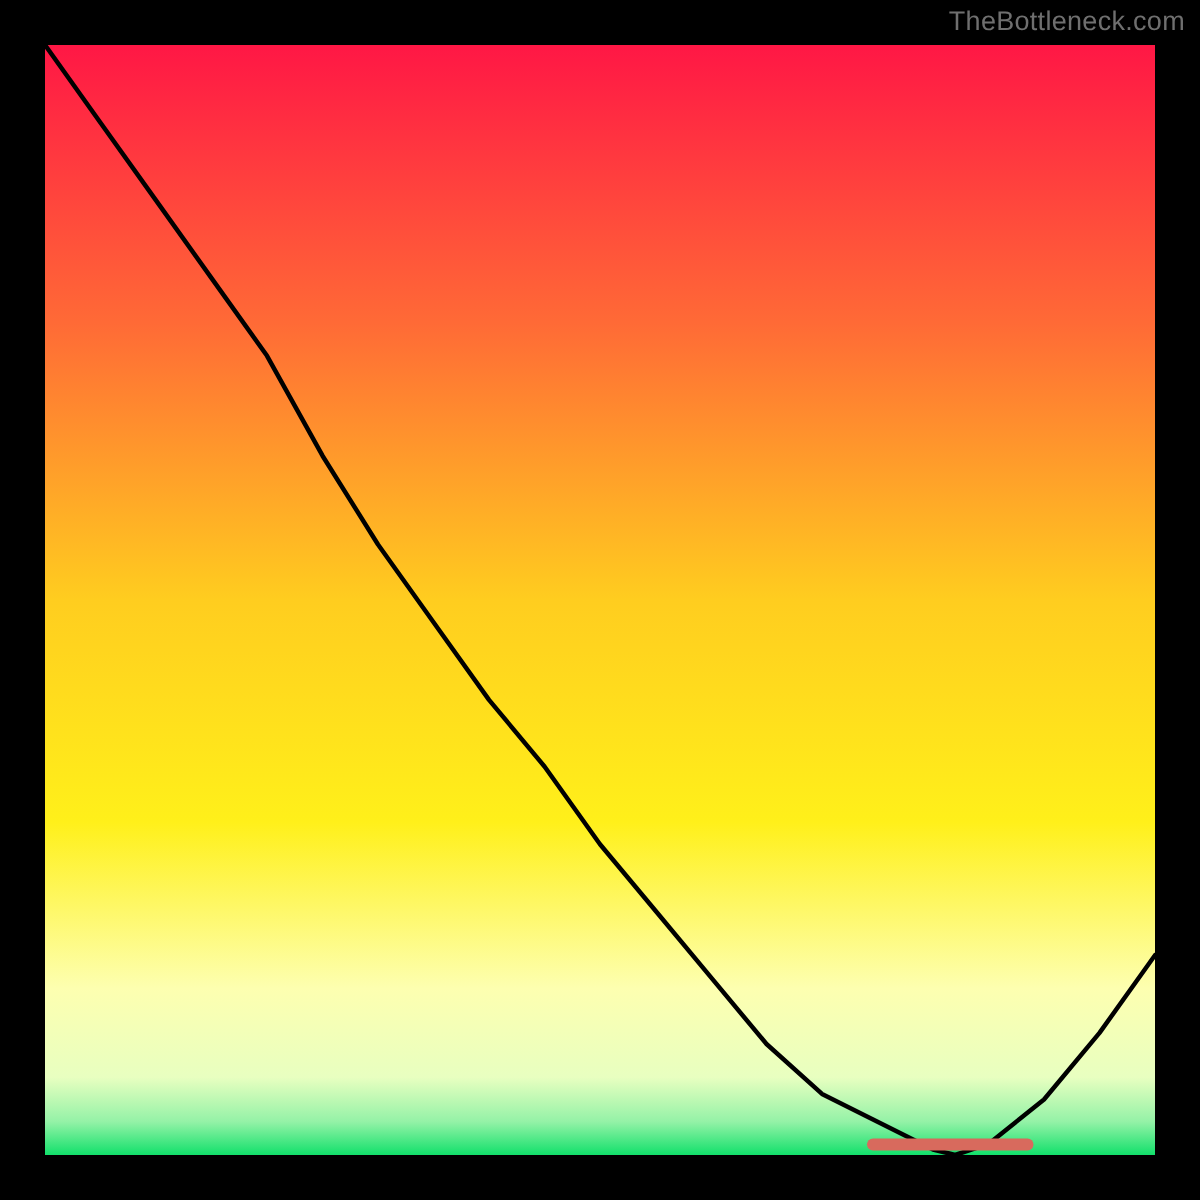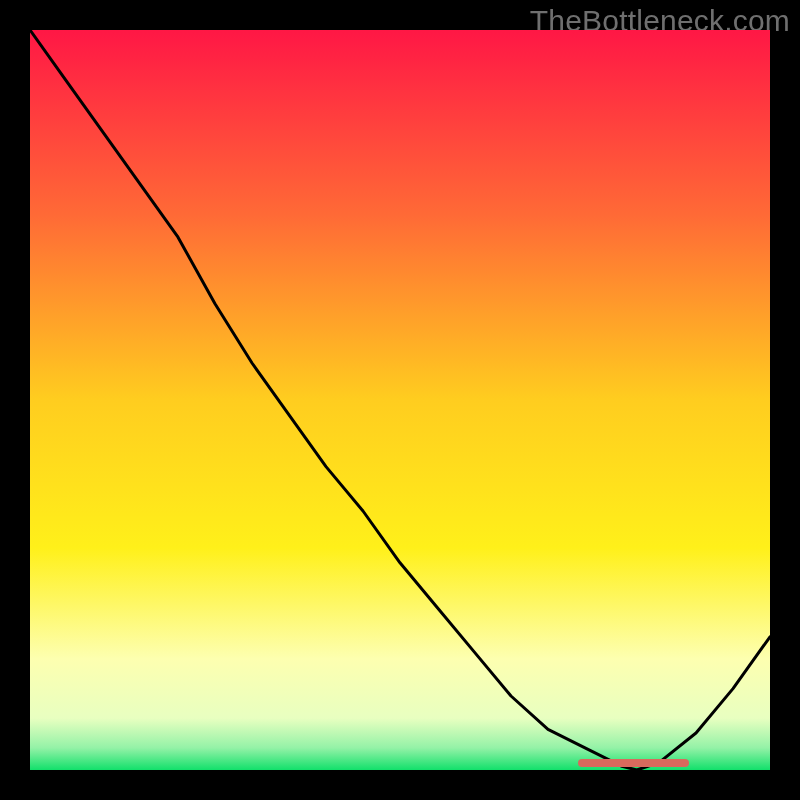--- a/index.html
+++ b/index.html
@@ -15,21 +15,21 @@
     position: relative;
     width: 800px;
     height: 800px;
     background: #000;
   }
   .attribution {
     position: absolute;
     top: 4px;
     right: 10px;
     color: #6f6f6f;
-    font-size: 30px;
+    font-size: 18px;
     font-weight: 500;
     letter-spacing: 0.2px;
   }
   .plot-area {
     
     position: absolute;
     left: 30px;
     top: 30px;
     width: 740px;
     height: 740px;

